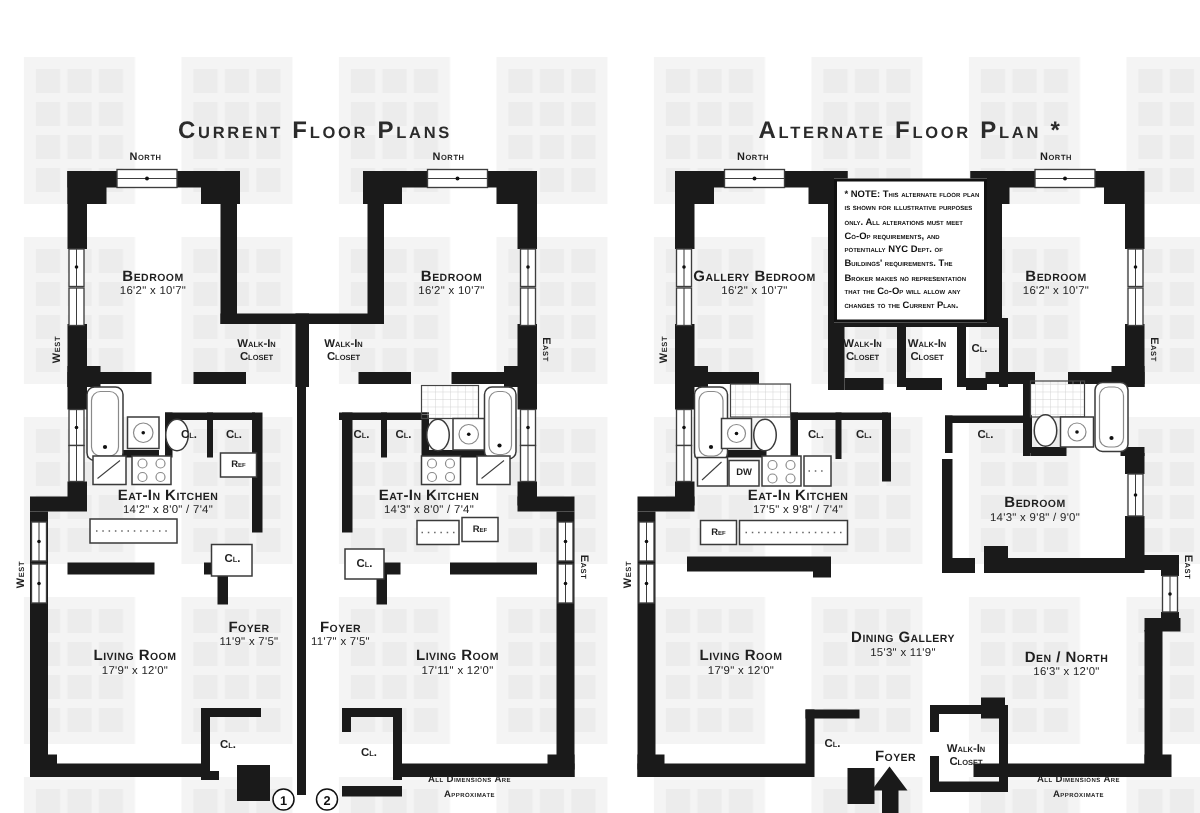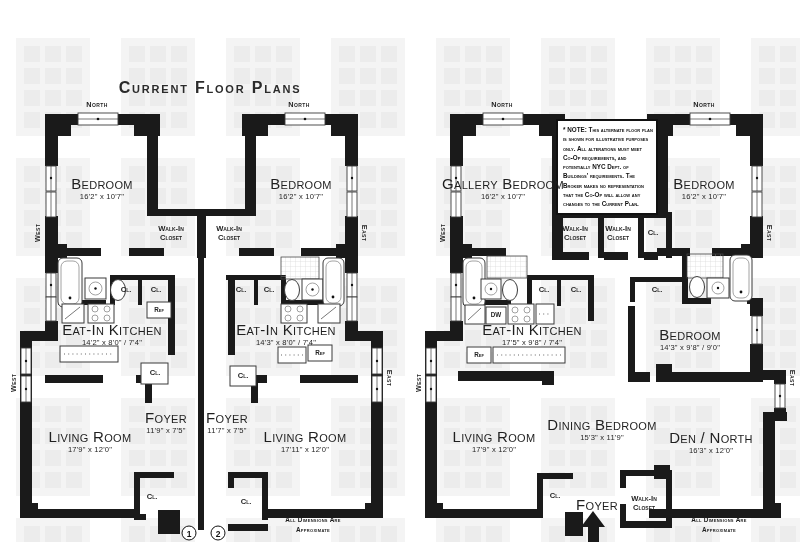--- a/index.html
+++ b/index.html
@@ -2,21 +2,21 @@
 <html><head>
 <meta charset="utf-8">
 <style>
   html,body{margin:0;padding:0;background:#fff;}
   .canvas{position:relative;width:800px;height:542px;background:#ffffff;overflow:hidden;font-family:"Liberation Sans",sans-serif;margin-top:26px;}
   svg.layer{position:absolute;left:0;top:0;}
   #wm-layer{z-index:0;}
   #plan-layer{z-index:1;}
   .lbl{position:absolute;transform:translate(-50%,-50%);font-family:"Liberation Sans",sans-serif;color:#1f1f1f;text-align:center;white-space:nowrap;line-height:1.12;z-index:3;}
   .title{font-size:16px;font-weight:700;font-variant:small-caps;letter-spacing:1.8px;color:#2b2b2b;}
-  .room-name{font-size:15px;font-weight:400;font-variant:small-caps;letter-spacing:.3px;}
+  .room-name{font-size:10px;font-weight:700;font-variant:small-caps;letter-spacing:.3px;}
   .room-dims{font-size:7.6px;letter-spacing:.2px;}
   .sm{font-size:7.6px;font-weight:700;font-variant:small-caps;}
   .xs{font-size:6.3px;font-weight:700;font-variant:small-caps;}
   .wic-lbl{font-size:7.6px;font-weight:700;font-variant:small-caps;white-space:normal;width:48px;line-height:1.15;}
   .compass{font-size:7.3px;font-weight:700;font-variant:small-caps;letter-spacing:.4px;}
   .rotl{transform:translate(-50%,-50%) rotate(-90deg);}
   .rotr{transform:translate(-50%,-50%) rotate(90deg);}
   .disc{font-size:6.4px;font-weight:700;font-variant:small-caps;white-space:normal;width:74px;line-height:1.5;letter-spacing:.3px;}
   .note-box{position:absolute;left:556px;top:93px;width:90px;height:85px;border:2px solid #111;background:#fff;padding:4px 3px 3px 5px;font-size:6.3px;font-weight:700;font-variant:small-caps;line-height:1.47;text-align:left;color:#111;z-index:2;white-space:normal;}
   .unit-circle{position:absolute;transform:translate(-50%,-50%);width:13px;height:13px;border:1.6px solid #111;border-radius:50%;background:#fff;display:flex;align-items:center;justify-content:center;font:700 8.5px "Liberation Sans",sans-serif;color:#111;z-index:3;}
@@ -507,20 +507,21 @@
   <div class="lbl sm" style="left:152px;top:471px">Cl.</div>
   <div class="lbl sm" style="left:246px;top:476px">Cl.</div>
   <div class="unit-circle" style="left:189px;top:507px">
       <span>1</span>
     </div>
   <div class="unit-circle" style="left:218px;top:507px">
       <span>2</span>
     </div>
   <div class="lbl disc" style="left:313px;top:499px">All Dimensions Are Approximate</div>
 
+  <div class="lbl title" style="left:607px;top:62px">Alternate Floor Plan *</div>
   <div class="note-box">* NOTE: This alternate floor plan is shown for illustrative purposes only. All alterations must meet Co-Op requirements, and potentially NYC Dept. of Buildings' requirements. The Broker makes no representation that the Co-Op will allow any changes to the Current Plan.</div>
   <div class="lbl compass" style="left:502px;top:79px">North</div>
   <div class="lbl compass" style="left:704px;top:79px">North</div>
   <div class="lbl compass rotl" style="left:443px;top:207px">West</div>
   <div class="lbl compass rotl" style="left:419px;top:357px">West</div>
   <div class="lbl compass rotr" style="left:769px;top:207px">East</div>
   <div class="lbl compass rotr" style="left:792px;top:352px">East</div>
 
   <div class="lbl" style="left:503px;top:163px">
     <div class="room-name">Gallery Bedroom</div>
@@ -544,21 +545,21 @@
   <div class="lbl xs" style="left:479px;top:329px">Ref</div>
   <div class="lbl" style="left:690px;top:314px">
     <div class="room-name">Bedroom</div>
     <div class="room-dims">14'3" x 9'8" / 9'0"</div>
   </div>
   <div class="lbl" style="left:494px;top:416px">
     <div class="room-name">Living Room</div>
     <div class="room-dims">17'9" x 12'0"</div>
   </div>
   <div class="lbl" style="left:602px;top:404px">
-    <div class="room-name">Dining Bedroom</div>
+    <div class="room-name">Dining Gallery</div>
     <div class="room-dims">15'3" x 11'9"</div>
   </div>
   <div class="lbl" style="left:711px;top:417px">
     <div class="room-name">Den / North</div>
     <div class="room-dims">16'3" x 12'0"</div>
   </div>
   <div class="lbl sm" style="left:555px;top:470px">Cl.</div>
   <div class="lbl room-name" style="left:597px;top:479px">Foyer</div>
   <div class="lbl wic-lbl" style="left:644px;top:478px">Walk-In Closet</div>
   <div class="lbl disc" style="left:719px;top:499px">All Dimensions Are Approximate</div>

